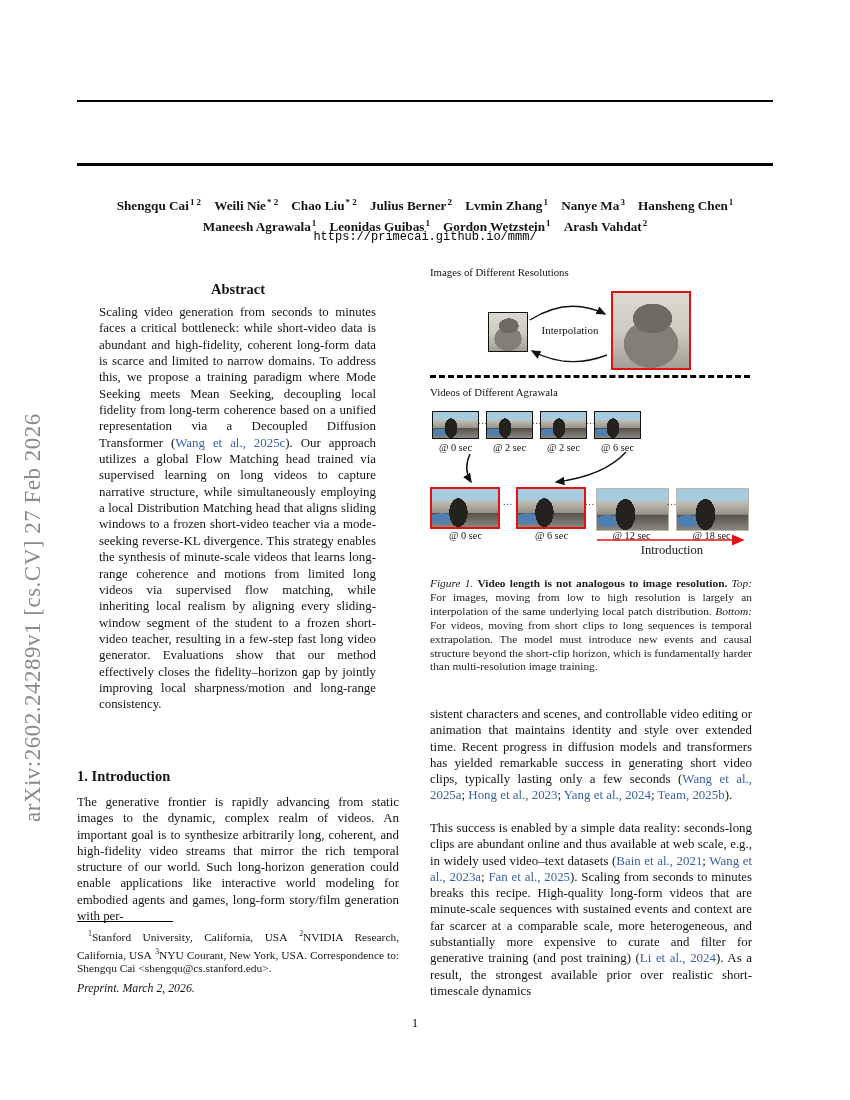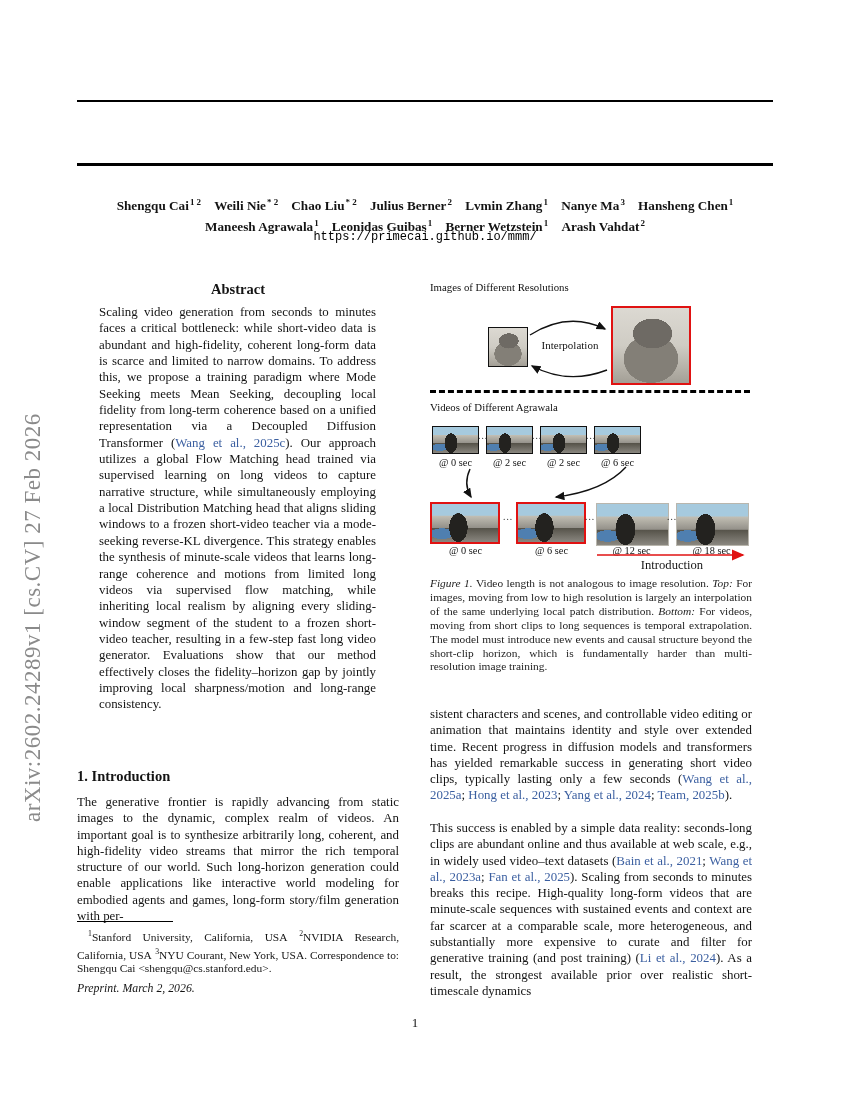--- a/index.html
+++ b/index.html
@@ -38,25 +38,25 @@
   .footnote-rule{position:absolute;left:77px;top:921px;width:96px;height:1.2px;background:#000;}
   .footnote{position:absolute;left:77px;top:927px;width:322px;
     font-size:11.4px;line-height:13.9px;text-align:justify;text-indent:10px;}
   .preprint{position:absolute;left:77px;top:981px;width:322px;
     font-size:11.8px;font-style:italic;}
   .rpara{position:absolute;left:430px;width:322px;
     font-size:12.9px;line-height:16.3px;text-align:justify;}
   .rpara1{top:706px;} .rpara2{top:820px;}
   
   .sg-cite{color:#3b5fa0;}
-  .sg-b{font-weight:normal;margin-top:15px;}
+  .sg-b{font-weight:bold;margin-top:15px;}
   .sg-i{font-style:italic;}
   .sg-sup{vertical-align:super;font-size:68%;margin-left:1px;}
   
-  .figure1{position:absolute;left:430px;top:278px;width:322px;height:298px;}
+  .figure1{position:absolute;left:430px;top:263px;width:322px;height:298px;}
   .fig-label{position:absolute;left:0;font-size:10.8px;color:#111;}
   .fig-label-top{top:3px;} .fig-label-videos{top:123px;}
   .cat{position:absolute;background:
     radial-gradient(ellipse 26% 20% at 52% 34%, #6e6a64 0 99%, transparent 100%),
     radial-gradient(ellipse 36% 32% at 50% 68%, #837f77 0 99%, transparent 100%),
     linear-gradient(180deg,#dcd9d2 0%,#cfccc4 50%,#b7b3aa 78%,#a39f96 100%);}
   .cat-small{left:58px;top:49px;width:38px;height:38px;border:1.5px solid #111;}
   .cat-big{left:181px;top:28px;width:76px;height:75px;border:2.5px solid #e01212;}
   .interp-label{position:absolute;left:103px;top:61px;width:74px;text-align:center;font-size:11px;}
   .dashed-sep{position:absolute;left:0;top:112px;width:320px;border-top:3px dashed #000;}
@@ -88,21 +88,21 @@
 
 <div class="page">
 
   <div class="watermark">arXiv:2602.24289v1  [cs.CV]  27 Feb 2026</div>
 
   <div class="rule rule-top"></div>
   <div class="rule rule-bottom"></div>
 
   <div class="authors">
     <div><span>Shengqu Cai</span><span class="sg-sup">1 2</span><span>  </span><span>Weili Nie</span><span class="sg-sup">* 2</span><span>  </span><span>Chao Liu</span><span class="sg-sup">* 2</span><span>  </span><span>Julius Berner</span><span class="sg-sup">2</span><span>  </span><span>Lvmin Zhang</span><span class="sg-sup">1</span><span>  </span><span>Nanye Ma</span><span class="sg-sup">3</span><span>  </span><span>Hansheng Chen</span><span class="sg-sup">1</span></div>
-    <div><span>Maneesh Agrawala</span><span class="sg-sup">1</span><span>  </span><span>Leonidas Guibas</span><span class="sg-sup">1</span><span>  </span><span>Berner Wetzstein</span><span class="sg-sup">1</span><span>  </span><span>Arash Vahdat</span><span class="sg-sup">2</span></div>
+    <div><span>Maneesh Agrawala</span><span class="sg-sup">1</span><span>  </span><span>Leonidas Guibas</span><span class="sg-sup">1</span><span>  </span><span>Gordon Wetzstein</span><span class="sg-sup">1</span><span>  </span><span>Arash Vahdat</span><span class="sg-sup">2</span></div>
   </div>
   <div class="project-url">https://primecai.github.io/mmm/</div>
 
   <div class="abstract-heading">Abstract</div>
   <div class="abstract-body"><span>Scaling video generation from seconds to minutes faces a critical bottleneck: while short-video data is abundant and high-fidelity, coherent long-form data is scarce and limited to narrow domains. To address this, we propose a training paradigm where Mode Seeking meets Mean Seeking, decoupling local fidelity from long-term coherence based on a unified representation via a Decoupled Diffusion Transformer (</span><span class="sg-cite">Wang et al., 2025c</span><span>). Our approach utilizes a global Flow Matching head trained via supervised learning on long videos to capture narrative structure, while simultaneously employing a local Distribution Matching head that aligns sliding windows to a frozen short-video teacher via a mode-seeking reverse-KL divergence. This strategy enables the synthesis of minute-scale videos that learns long-range coherence and motions from limited long videos via supervised flow matching, while inheriting local realism by aligning every sliding-window segment of the student to a frozen short-video teacher, resulting in a few-step fast long video generator. Evaluations show that our method effectively closes the fidelity–horizon gap by jointly improving local sharpness/motion and long-range consistency.</span></div>
 
   <div class="section-heading">1. Introduction</div>
   <div class="intro-body"><span>The generative frontier is rapidly advancing from static images to the dynamic, complex realm of videos. An important goal is to synthesize arbitrarily long, coherent, and high-fidelity video streams that mirror the rich temporal structure of our world. Such long-horizon generation could enable applications like interactive world modeling for embodied agents and games, long-form story/film generation with per-</span></div>
 
   <div class="footnote-rule"></div>

